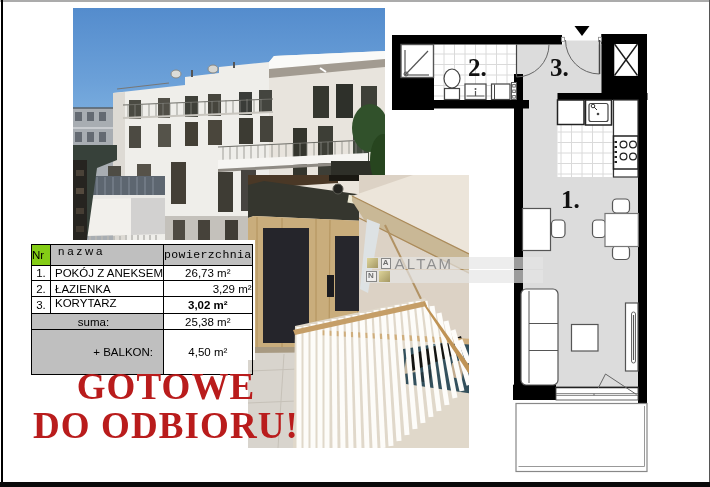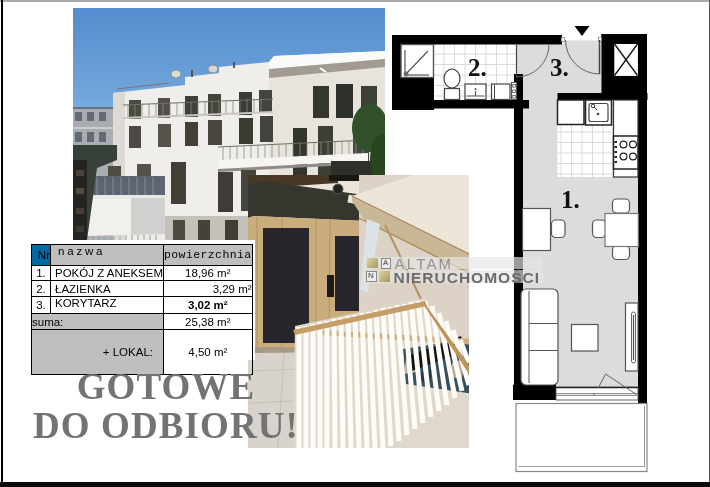--- a/index.html
+++ b/index.html
@@ -509,68 +509,67 @@
   <div class="abs" style="left:16.5px;top:1.5px;width:10.5px;height:11px;border:1.5px solid rgba(110,110,110,0.8);background:rgba(255,255,255,0.45);box-sizing:border-box;
        font-weight:bold;font-size:8px;line-height:8px;text-align:center;color:rgba(95,95,95,0.9);">A</div>
 
   <div class="abs" style="left:30.5px;top:-1.5px;font-size:15px;letter-spacing:2.2px;color:rgba(135,135,135,0.9);">ALTAM</div>
 
   <div class="abs" style="left:1.5px;top:14.5px;width:11px;height:11px;border:1.5px solid rgba(110,110,110,0.8);background:rgba(255,255,255,0.45);box-sizing:border-box;
        font-weight:bold;font-size:8px;line-height:8px;text-align:center;color:rgba(95,95,95,0.9);">N</div>
 
   <div class="abs" style="left:15px;top:14.5px;width:10.5px;height:11px;background:linear-gradient(135deg,#ddd28e,#998b4e);opacity:0.85;"></div>
 
-  <div class="abs" style="left:29.5px;top:12.5px;font-size:15.5px;font-weight:bold;letter-spacing:1px;color:rgba(100,100,100,0.95);">NIERUCHOMOŚCI</div>
 </div>
 
 <div class="abs" style="left:27px;top:240px;width:228px;height:120px;background:#fff;"></div>
 
 <div class="abs" style="left:31px;top:243.5px;">
 <table style="border-collapse:collapse;font-family:'Liberation Sans',sans-serif;font-size:11.5px;color:#000;white-space:nowrap;">
 
   <tbody>
 
   <tr>
-    <td style="border:1.5px solid #000;background:#0369a1;width:18px;height:14.9px;text-align:right;padding:0;">Nr</td>
+    <td style="border:1.5px solid #000;background:#84cc16;width:18px;height:14.9px;text-align:left;padding:0;">Nr</td>
     <td style="border:1.5px solid #000;background:#bfbfbf;width:105px;padding:0 0 8px 7px;letter-spacing:2.8px;">nazwa</td>
     <td style="border:1.5px solid #000;background:#bfbfbf;width:79px;text-align:center;letter-spacing:0.4px;padding:0;font-family:Liberation Mono, monospace;">powierzchnia</td>
   </tr>
 
   <tr>
     <td style="border:1.5px solid #000;height:14.9px;text-align:center;padding:0;">1.</td>
     <td style="border:1.5px solid #000;padding:0 0 0 4px;">POKÓJ Z ANEKSEM</td>
-    <td style="border:1.5px solid #000;text-align:center;padding:0;">18,96 m²</td>
+    <td style="border:1.5px solid #000;text-align:center;padding:0;">26,73 m²</td>
   </tr>
 
   <tr>
     <td style="border:1.5px solid #000;height:14.9px;text-align:center;padding:0;">2.</td>
     <td style="border:1.5px solid #000;padding:0 0 0 4px;">ŁAZIENKA</td>
     <td style="border:1.5px solid #000;text-align:right;padding:0;">3,29 m²</td>
   </tr>
 
   <tr>
     <td style="border:1.5px solid #000;height:14.9px;text-align:center;padding:0;">3.</td>
     <td style="border:1.5px solid #000;padding:0 0 4px 4px;">KORYTARZ</td>
     <td style="border:1.5px solid #000;text-align:center;padding:0;font-weight:bold;">3,02 m²</td>
   </tr>
 
   <tr>
-    <td colspan="2" style="border:1.5px solid #000;background:#bfbfbf;height:14.9px;text-align:left;padding:0 8px 0 0;">suma:</td>
+    <td colspan="2" style="border:1.5px solid #000;background:#bfbfbf;height:14.9px;text-align:center;padding:0 8px 0 0;">suma:</td>
     <td style="border:1.5px solid #000;text-align:center;font-weight:normal;padding:0;">25,38 m²</td>
   </tr>
 
   <tr>
-    <td colspan="2" style="border:1.5px solid #000;background:#bfbfbf;height:14.9px;text-align:right;padding:0 10px 0 0;">+ LOKAL:</td>
+    <td colspan="2" style="border:1.5px solid #000;background:#bfbfbf;height:14.9px;text-align:right;padding:0 10px 0 0;">+ BALKON:</td>
     <td style="border:1.5px solid #000;text-align:center;padding:16px;margin-left:45px;">4,50 m²</td>
   </tr>
 </tbody>
     </table>
 </div>
 
-<div class="abs" style="left:0px;top:367px;width:332px;text-align:center;font-family:'Liberation Serif',serif;font-weight:bold;font-size:37px;line-height:39px;letter-spacing:1.1px;color:#737373;">GOTOWE<br>DO ODBIORU!</div>
+<div class="abs" style="left:0px;top:367px;width:332px;text-align:center;font-family:'Liberation Serif',serif;font-weight:bold;font-size:37px;line-height:39px;letter-spacing:1.1px;color:#b91c1c;">GOTOWE<br>DO ODBIORU!</div>
 
 <div class="abs" style="left:0;top:0;width:710px;height:1.5px;background:#ababab;"></div>
 
 <div class="abs" style="left:0.5px;top:0;width:2px;height:487px;background:#000;"></div>
 
 <div class="abs" style="left:708.5px;top:0;width:1px;height:487px;background:#555;"></div>
 
 <div class="abs" style="left:0;top:482px;width:710px;height:4.5px;background:#0a0a0a;"></div>
 
 </body></html>

